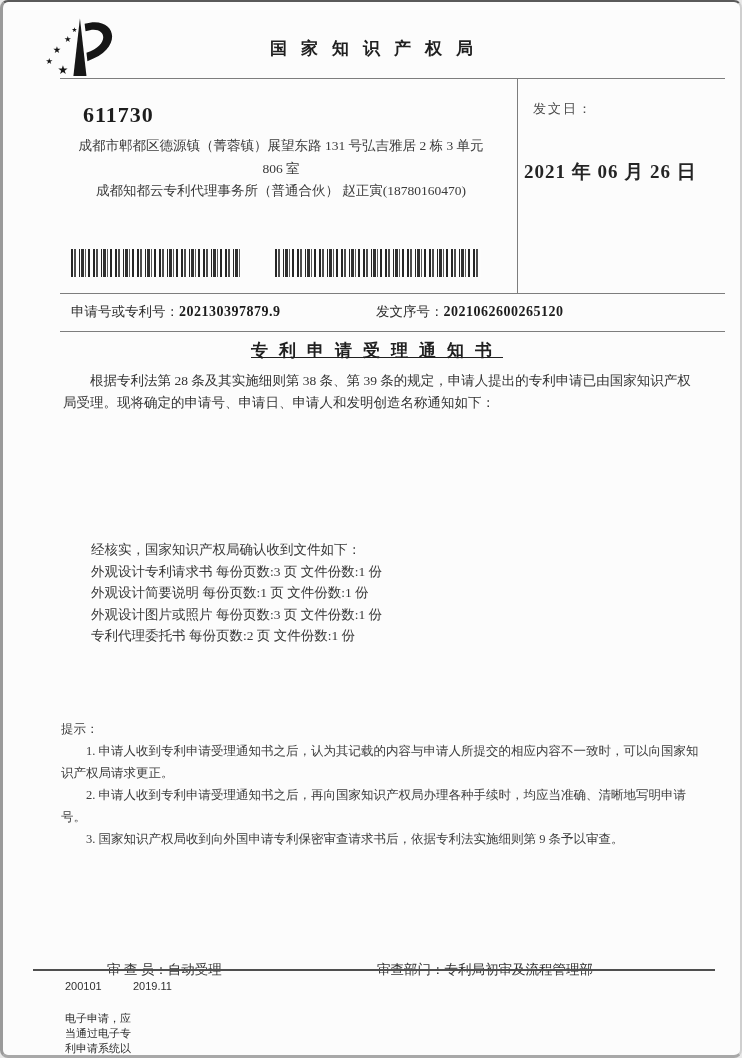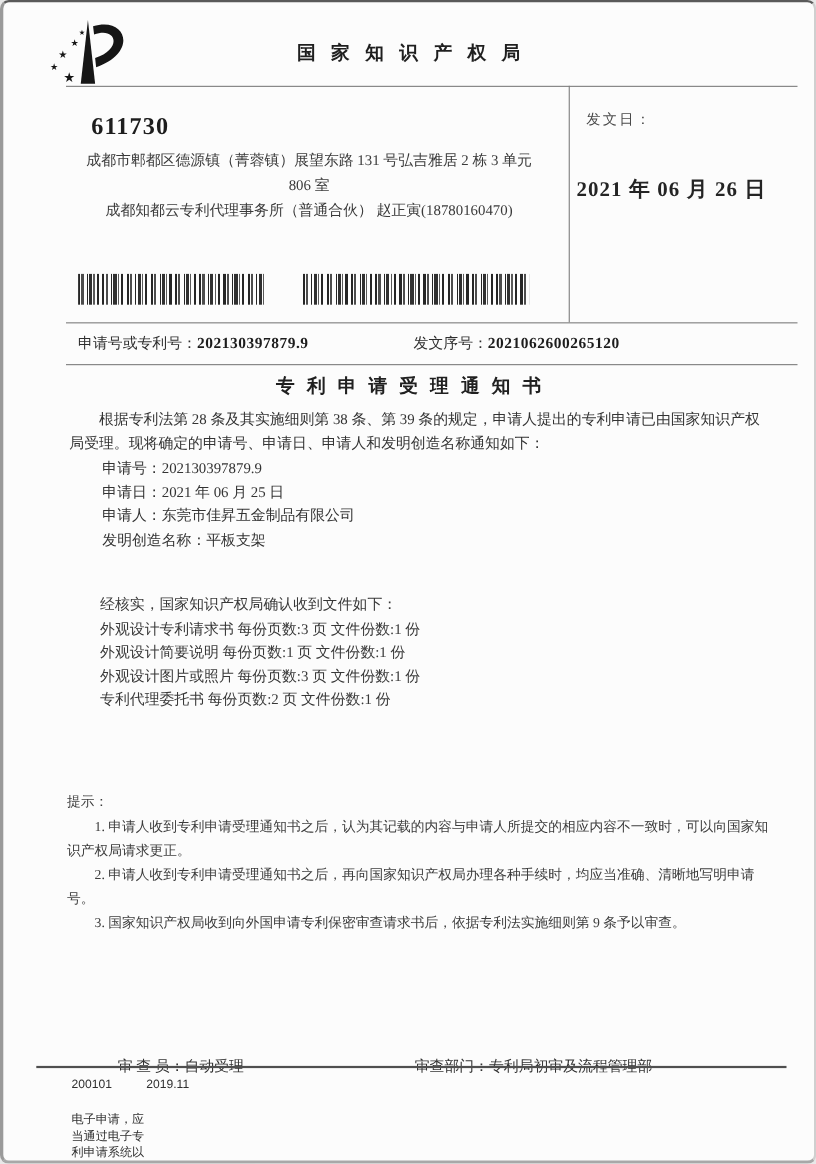--- a/index.html
+++ b/index.html
@@ -34,21 +34,21 @@
       #262626 8px 9px, #fdfdfd 9px 10px, #303030 10px 13px, #fdfdfd 13px 14px,
       #5a5a5a 14px 15px, #fdfdfd 15px 17px, #262626 17px 19px, #fdfdfd 19px 22px);
   }
 
   .refrow{top:301px; font-size:13.5px; color:#2e2e2e;}
   .refrow b{font-size:14px; color:#1c1c1c; letter-spacing:0.5px;}
 
   .notice-title{
     top:337px; left:0; right:0; text-align:center;
     font-size:17px; font-weight:bold; color:#202020;
-    letter-spacing:11px; text-indent:11px;
+    letter-spacing:11px; text-indent:11px;text-decoration:underline;
   }
   .intro{left:60px; top:368px; width:630px; font-size:13.5px; line-height:22px; text-indent:2em; color:#333;}
   .fields{left:90px; top:413px; font-size:13.5px; line-height:21.5px; color:#333;}
   .received{left:88px; top:506px; font-size:13.5px; line-height:21.6px; color:#383838;margin-top:31px;}
 
   .tips{left:58px; top:716px; width:640px; font-size:12.5px; line-height:22px; color:#3c3c3c;}
   .tips .tip{text-indent:2em;}
 
   .signoff{top:911px; font-size:13.5px; color:#333;margin-top:48px;}
 
@@ -101,26 +101,20 @@
     <span>申请号或专利号：</span><b>202130397879.9</b>
   </div>
   <div class="abs refrow" style="left:373px;">
     <span>发文序号：</span><b>2021062600265120</b>
   </div>
   <div class="rule" style="top:329px; left:57px; width:665px;"></div>
 
   <div class="abs notice-title sans">专利申请受理通知书</div>
   <div class="abs intro">根据专利法第 28 条及其实施细则第 38 条、第 39 条的规定，申请人提出的专利申请已由国家知识产权局受理。现将确定的申请号、申请日、申请人和发明创造名称通知如下：</div>
 
-  <div class="abs fields">
-    <div><span>申请号：</span><span>202130397879.9</span></div>
-    <div><span>申请日：</span><span>2021 年 06 月 25 日</span></div>
-    <div><span>申请人：</span><span>东莞市佳昇五金制品有限公司</span></div>
-    <div><span>发明创造名称：</span><span>平板支架</span></div>
-  </div>
 
   <div class="abs received">
     <div>经核实，国家知识产权局确认收到文件如下：</div>
     <div>外观设计专利请求书 每份页数:3 页  文件份数:1 份</div>
     <div>外观设计简要说明 每份页数:1 页  文件份数:1 份</div>
     <div>外观设计图片或照片 每份页数:3 页  文件份数:1 份</div>
     <div>专利代理委托书 每份页数:2 页  文件份数:1 份</div>
   </div>
 
   <div class="abs tips">

